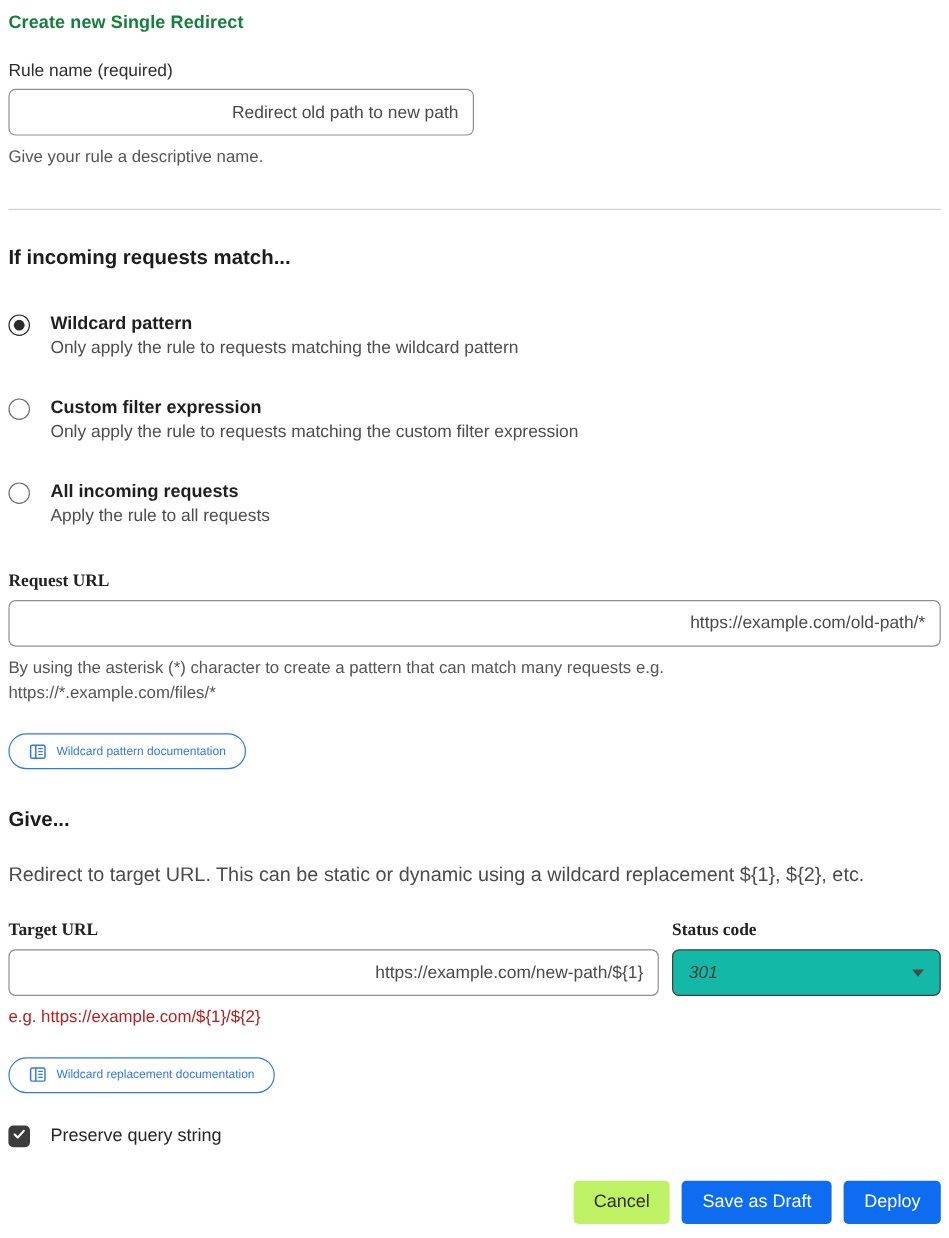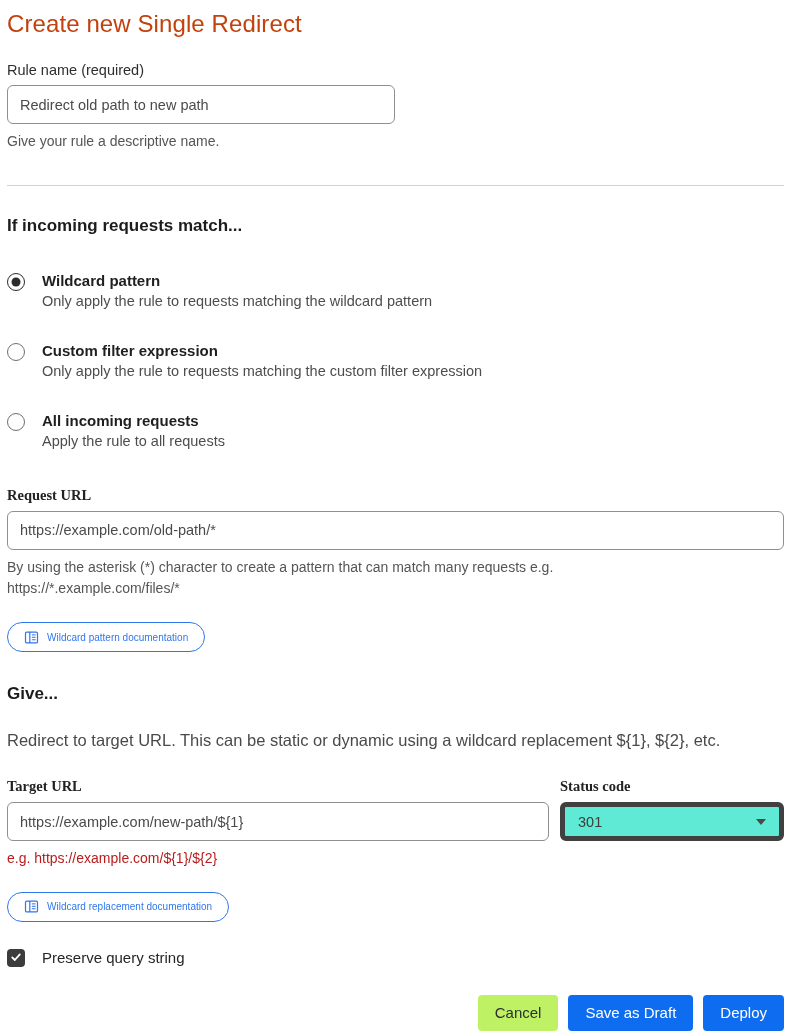--- a/index.html
+++ b/index.html
@@ -6,23 +6,23 @@
   html, body { background: #ffffff; }
   body {
     width: 791px;
     font-family: "Liberation Sans", sans-serif;
     color: #1f1f1f;
     -webkit-font-smoothing: antialiased;
   }
   .container { padding: 10px 7px 0 7px; }
 
   .page-title {
-    font-size: 24px;
-    font-weight: 400;
-    color: #c2410c;
+    font-size: 15px;
+    font-weight: 700;
+    color: #15803d;
     letter-spacing: .1px;
     margin-bottom: 24px;
   }
 
   .field-label {
     font-size: 14.5px;
     color: #2e2e2e;
     margin-bottom: 7px;
   }
   .field-label.semibold { font-weight: 700; color: #222; font-family: Liberation Serif, serif; }
@@ -31,20 +31,21 @@
     display: block;
     height: 39px;
     border: 1px solid #8f8f8f;
     border-radius: 6px;
     padding: 0 12px;
     font-size: 14.5px;
     font-family: "Liberation Sans", sans-serif;
     color: #4a4a4a;
     background: #fff;
     outline: none;
+    text-align: right;
   }
   .rule-name-input { width: 388px; }
   .full-width { width: 100%; }
 
   .helper {
     font-size: 14px;
     color: #555555;
     margin-top: 7px;
     line-height: 1.55;
   }
@@ -126,27 +127,28 @@
     gap: 11px;
   }
   .target-col { flex: 1 1 auto; }
   .status-col { flex: 0 0 224px; width: 224px; }
 
   .select-box {
     display: flex;
     align-items: center;
     justify-content: space-between;
     height: 39px;
-    border: 5px solid #404040;
+    border: 1px solid #404040;
     border-radius: 6px;
     padding: 0 13px;
     font-size: 14.5px;
     color: #3d3d3d;
-    background: #5eead4;
+    background: #14b8a6;
     cursor: pointer;
+    font-style: italic;
   }
   .caret-down {
     width: 0; height: 0;
     border-left: 5px solid transparent;
     border-right: 5px solid transparent;
     border-top: 6px solid #4a4a4a;
   }
 
   .checkbox-row {
     margin-top: 27px;

